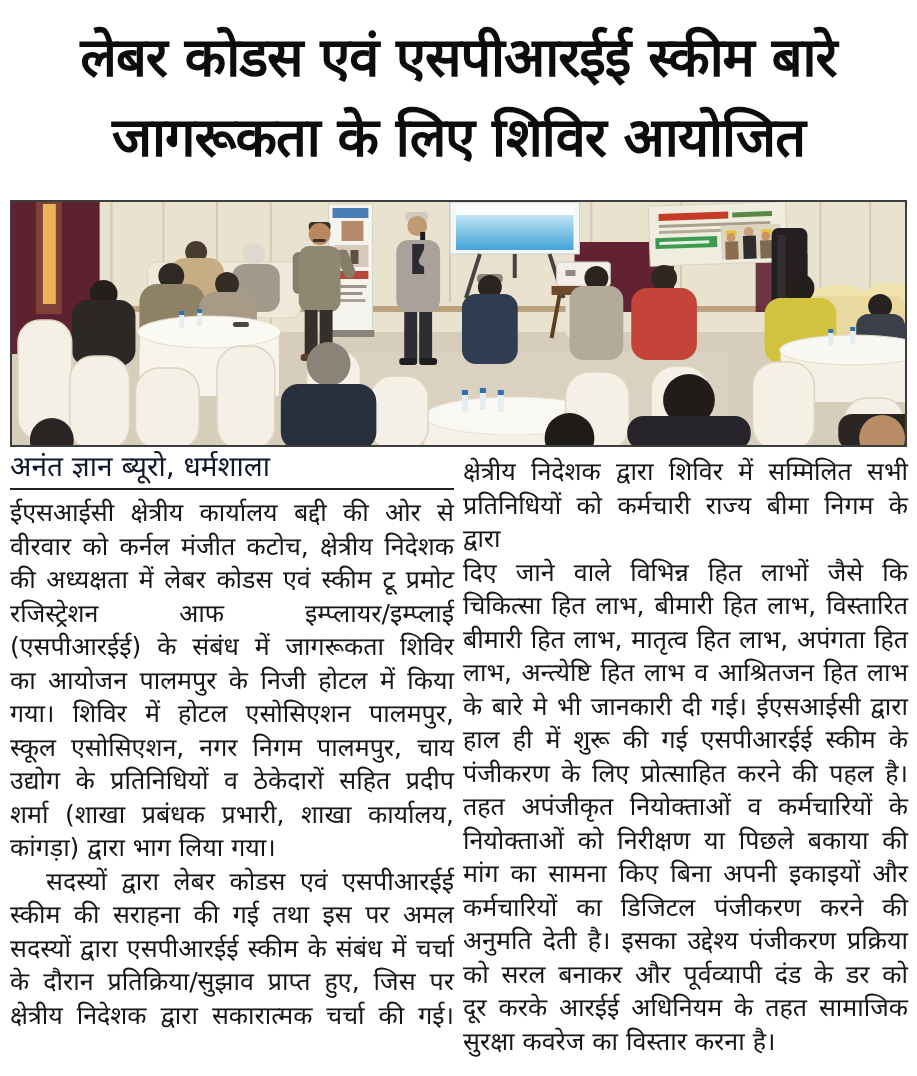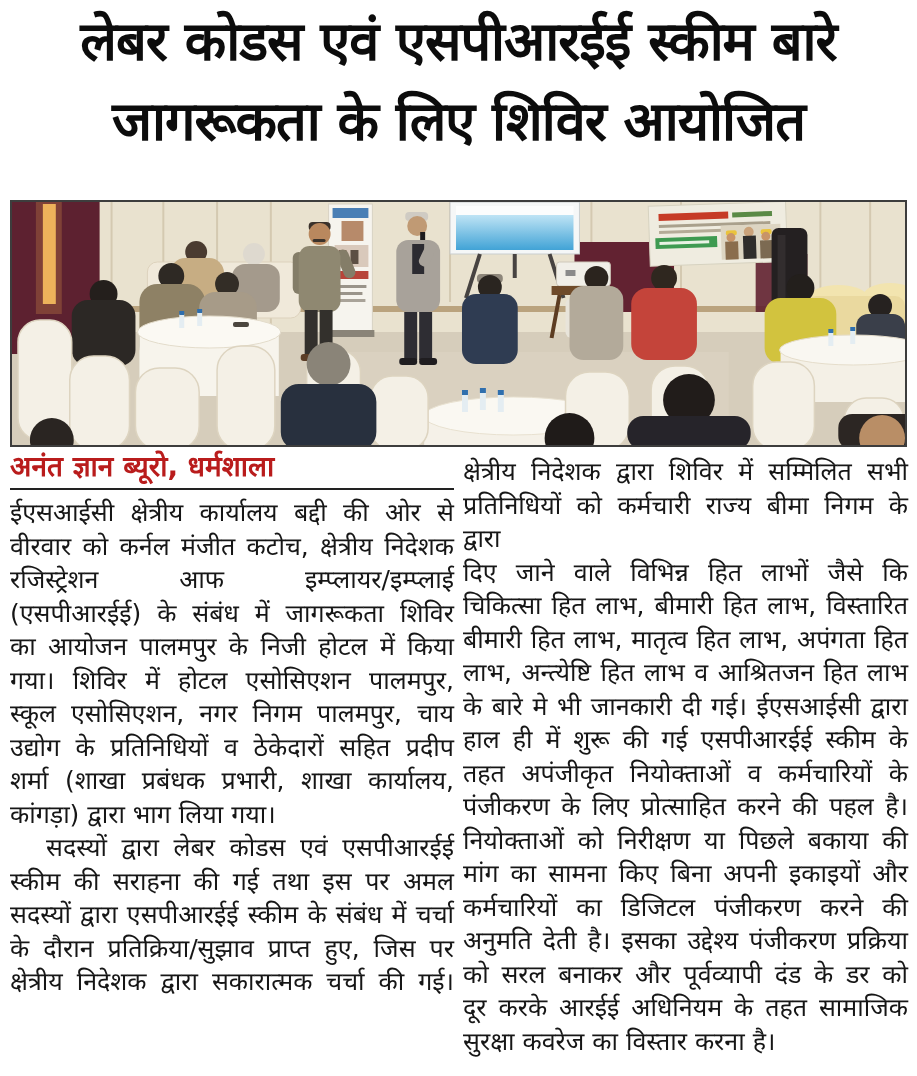--- a/index.html
+++ b/index.html
@@ -3,36 +3,36 @@
 <meta charset="utf-8">
 <style>
   * { margin:0; padding:0; box-sizing:border-box; }
   html,body { background:#ffffff; }
   body {
     width:917px; height:1076px; position:relative; overflow:hidden;
     font-family:"DejaVu Sans","Liberation Sans",sans-serif;
     color:#141414;
   }
   .headline {
-    position:absolute; top:2px; left:0; width:917px;
+    position:absolute; top:18px; left:0; width:917px;
     text-align:center; font-weight:700; color:#0c0c0c;
   }
   .headline-line {
     font-size:54px; line-height:80px; white-space:nowrap; letter-spacing:-1px;
   }
   .photo {
     position:absolute; top:200px; left:10px; width:897px; height:247px;
     border:2px solid #3d3d3d; background:#d8d0bf;
   }
   .photo svg { display:block; width:100%; height:100%; }
   .column { position:absolute; }
   .col-left  { top:450px; left:10px;  width:444px; }
   .col-right { top:455px; left:463px; width:445px; }
   .byline {
-    font-size:28px; line-height:34px; font-weight:700; color:#b91c1c;
+    font-size:28px; line-height:34px; font-weight:400; color:#0f172a;
     white-space:nowrap;
   }
   .byline-rule {
     border-top:2px solid #222; margin:4px 0 6px 0; width:100%;
   }
   .line {
     font-size:25px; line-height:33.5px; color:#161616;
     text-align:justify; text-align-last:justify; text-justify:inter-word;
   }
   .line.last { text-align-last:left; }
@@ -243,20 +243,21 @@
     </g>
   </svg>
 </div>
 
 <div class="column col-left">
   <div class="byline">अनंत ज्ञान ब्यूरो, धर्मशाला</div>
   <div class="byline-rule"></div>
   <div class="lines">
       <div class="line">ईएसआईसी क्षेत्रीय कार्यालय बद्दी की ओर से</div>
       <div class="line">वीरवार को कर्नल मंजीत कटोच, क्षेत्रीय निदेशक</div>
+      <div class="line">की अध्यक्षता में लेबर कोडस एवं स्कीम टू प्रमोट</div>
       <div class="line">रजिस्ट्रेशन आफ इम्प्लायर/इम्प्लाई</div>
       <div class="line">(एसपीआरईई) के संबंध में जागरूकता शिविर</div>
       <div class="line">का आयोजन पालमपुर के निजी होटल में किया</div>
       <div class="line">गया। शिविर में होटल एसोसिएशन पालमपुर,</div>
       <div class="line">स्कूल एसोसिएशन, नगर निगम पालमपुर, चाय</div>
       <div class="line">उद्योग के प्रतिनिधियों व ठेकेदारों सहित प्रदीप</div>
       <div class="line">शर्मा (शाखा प्रबंधक प्रभारी, शाखा कार्यालय,</div>
       <div class="line last">कांगड़ा) द्वारा भाग लिया गया।</div>
       <div class="line indent">सदस्यों द्वारा लेबर कोडस एवं एसपीआरईई</div>
       <div class="line">स्कीम की सराहना की गई तथा इस पर अमल</div>
@@ -269,22 +270,22 @@
 <div class="column col-right">
   <div class="lines">
       <div class="line">क्षेत्रीय निदेशक द्वारा शिविर में सम्मिलित सभी</div>
       <div class="line">प्रतिनिधियों को कर्मचारी राज्य बीमा निगम के द्वारा</div>
       <div class="line">दिए जाने वाले विभिन्न हित लाभों जैसे कि</div>
       <div class="line">चिकित्सा हित लाभ, बीमारी हित लाभ, विस्तारित</div>
       <div class="line">बीमारी हित लाभ, मातृत्व हित लाभ, अपंगता हित</div>
       <div class="line">लाभ, अन्त्येष्टि हित लाभ व आश्रितजन हित लाभ</div>
       <div class="line">के बारे मे भी जानकारी दी गई। ईएसआईसी द्वारा</div>
       <div class="line">हाल ही में शुरू की गई एसपीआरईई स्कीम के</div>
+      <div class="line">पंजीकरण के लिए प्रोत्साहित करने की पहल है।</div>
       <div class="line">तहत अपंजीकृत नियोक्ताओं व कर्मचारियों के</div>
-      <div class="line">पंजीकरण के लिए प्रोत्साहित करने की पहल है।</div>
       <div class="line">नियोक्ताओं को निरीक्षण या पिछले बकाया की</div>
       <div class="line">मांग का सामना किए बिना अपनी इकाइयों और</div>
       <div class="line">कर्मचारियों का डिजिटल पंजीकरण करने की</div>
       <div class="line">अनुमति देती है। इसका उद्देश्य पंजीकरण प्रक्रिया</div>
       <div class="line">को सरल बनाकर और पूर्वव्यापी दंड के डर को</div>
       <div class="line">दूर करके आरईई अधिनियम के तहत सामाजिक</div>
       <div class="line last">सुरक्षा कवरेज का विस्तार करना है।</div>
     </div>
 </div>
 

